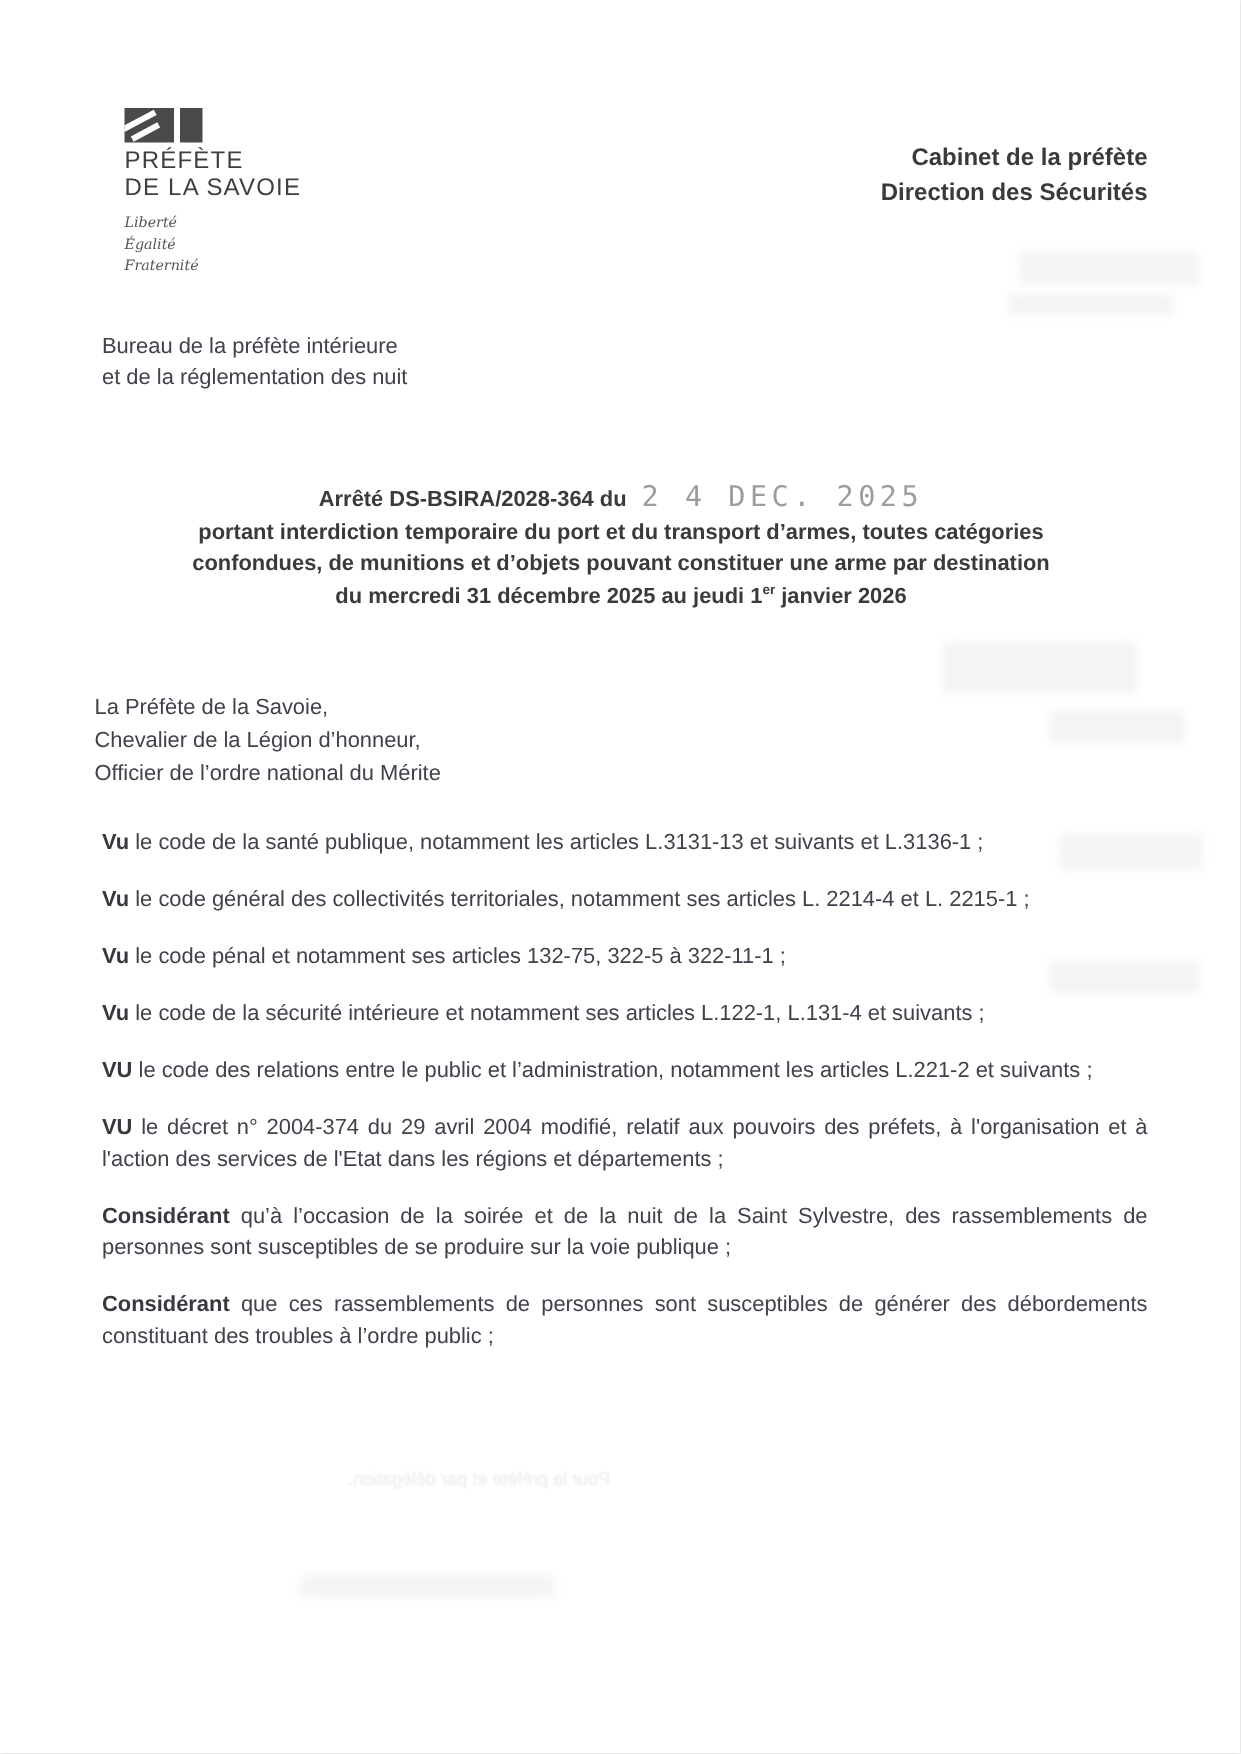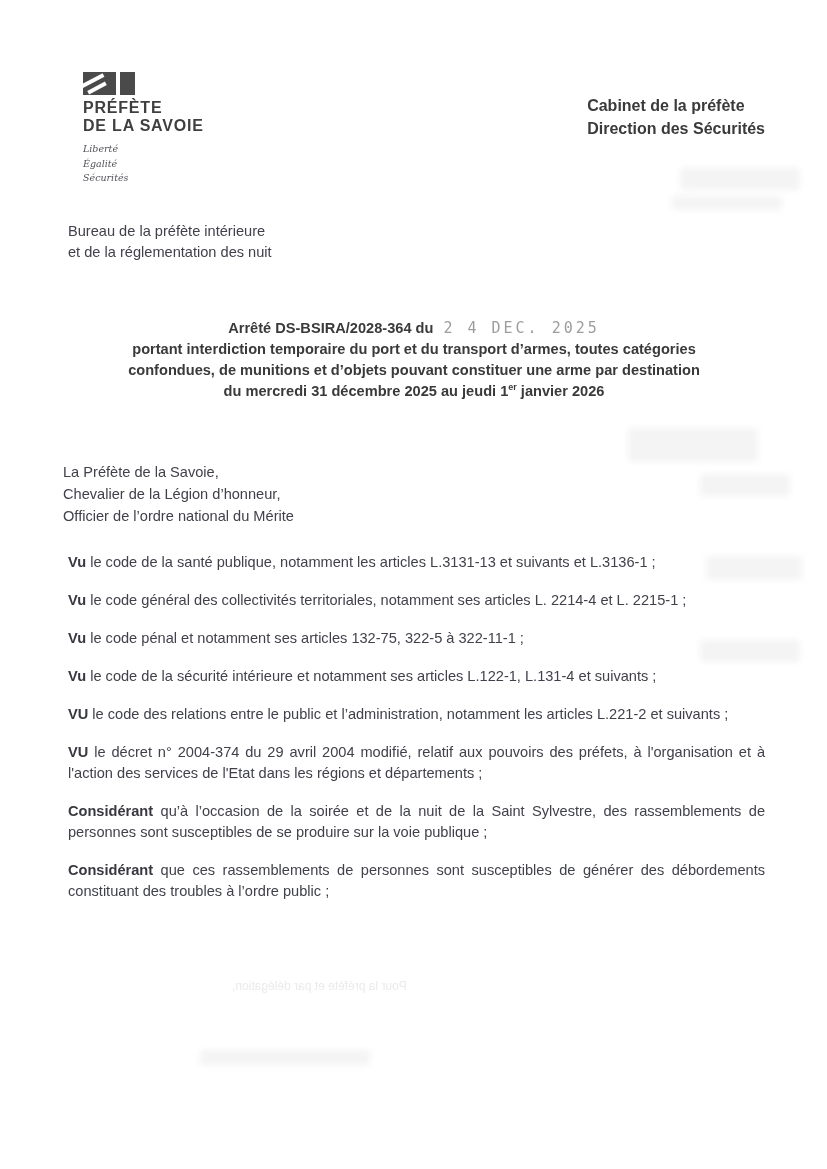--- a/index.html
+++ b/index.html
@@ -21,50 +21,50 @@
     position:relative; width:33px; height:23px; background:#4a4a4a; overflow:hidden;
   }
   .flag-icon .flag-main::before, .flag-icon .flag-main::after {
     content:""; position:absolute; background:#fff; height:4px; width:26px;
     transform:rotate(-28deg);
   }
   .flag-icon .flag-main::before { left:-4px; top:7px; }
   .flag-icon .flag-main::after  { left:4px;  top:14px; width:20px; }
   .flag-icon .flag-end { width:15px; height:23px; background:#4a4a4a; }
   .logo-name {
-    font-weight:bold; font-size:16px; line-height:1.12;
+    font-weight:normal; font-size:16px; line-height:1.12;
     letter-spacing:.8px; color:#3f3f3f;
   }
   .motto {
     margin-top:7px;
     font-family:"DejaVu Serif", serif;
     font-style:italic; font-size:9.5px; line-height:1.55; color:#52525a;
   }
 
   .office {
     position:absolute; top:94px; right:62px;
-    text-align:left; font-weight:bold; font-size:16px;
+    text-align:right; font-weight:bold; font-size:16px;
     line-height:1.45; color:#3a3a3a;
   }
 
   
   .bureau {
     position:absolute; left:68px; top:221px;
     font-size:14.6px; line-height:1.42; color:#41414b;
   }
 
   
   .doc-title {
     position:absolute; left:63px; top:318px; width:702px;
     text-align:center; font-weight:bold;
     font-size:14.6px; line-height:1.43; color:#3a3a3a;
   }
   .date-stamp {
     font-family:"DejaVu Sans Mono", monospace;
-    font-weight:normal; font-size:15px;
+    font-weight:normal; font-size:19px;
     letter-spacing:3px; color:#9d9d9d;
     padding-left:10px; white-space:nowrap;
   }
   sup { font-size:9px; }
 
   
   .authority {
     position:absolute; left:63px; top:461px; width:702px;
     text-align:left; font-size:14.6px; line-height:1.52; color:#41414b;
   }
@@ -105,21 +105,21 @@
       <div class="flag-main"></div>
       <div class="flag-end"></div>
     </div>
     <div class="logo-name">
       <div>PRÉFÈTE</div>
       <div>DE LA SAVOIE</div>
     </div>
     <div class="motto">
       <div>Liberté</div>
       <div>Égalité</div>
-      <div>Sécurités</div>
+      <div>Fraternité</div>
     </div>
   </div>
 
   <div class="office">
     <div>Cabinet de la préfète</div>
     <div>Direction des Sécurités</div>
   </div>
 
   <div class="bureau">
     <div>Bureau de la préfète intérieure</div>

